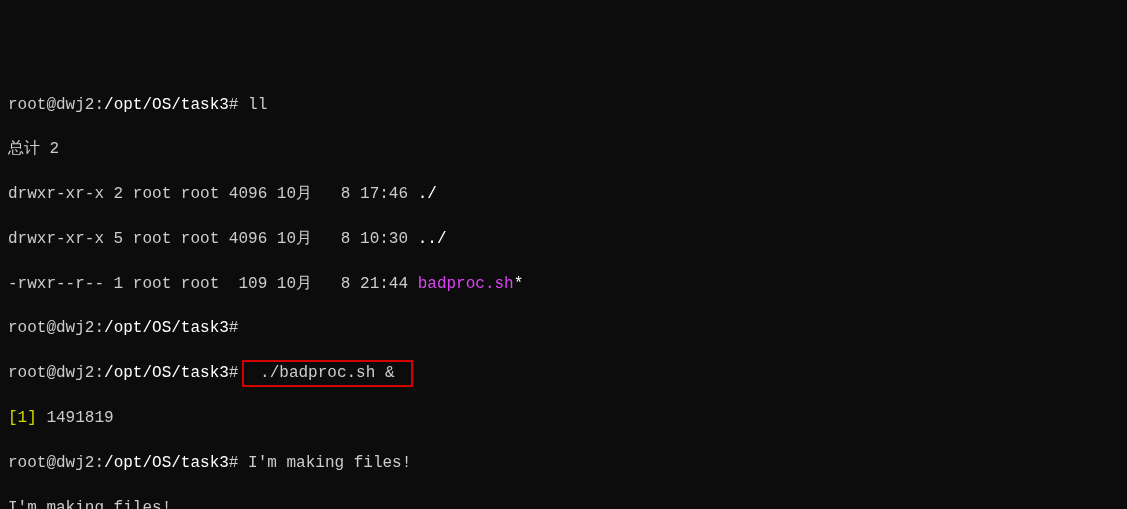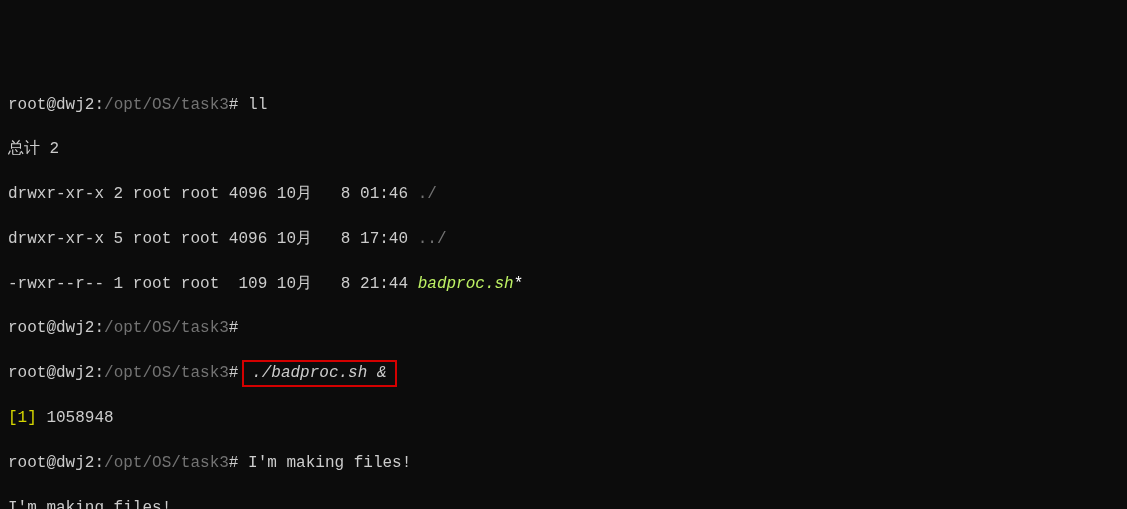--- a/index.html
+++ b/index.html
@@ -9,45 +9,44 @@
       font-family: "Consolas", "Courier New", monospace;
       font-size: 16px;
       line-height: 1.4;
       padding: 4px 8px;
       width: 1127px;
       height: 509px;
       white-space: pre;
       overflow: hidden;
     }
     .yellow { color: #d7d700; }
-    .cyan { color: #737373; }
-    .green { color: #bef264; font-style: italic; }
+    .cyan { color: #ffffff; }
+    .green { color: #d946ef; }
     .white { color: #ffffff; }
     .redbox {
       border: 2px solid #d40000;
-      padding: 0 8px;
+      padding: 0 16px;
       margin: -2px -6px;
       display: inline-block;
-      font-style: italic;
     }
     .line { display: block; }
   </style>
 </head>
 <body>
 
 
 
 <span class="line"><span><span>root@dwj2</span><span>:</span></span><span class="cyan">/opt/OS/task3</span><span>#</span> <span>ll</span></span>
 <span class="line">总计 2</span>
-<span class="line"><span>drwxr-xr-x 2 root root 4096 10月   8 01:46 </span><span class="cyan">./</span></span>
-<span class="line"><span>drwxr-xr-x 5 root root 4096 10月   8 17:40 </span><span class="cyan">../</span></span>
+<span class="line"><span>drwxr-xr-x 2 root root 4096 10月   8 17:46 </span><span class="cyan">./</span></span>
+<span class="line"><span>drwxr-xr-x 5 root root 4096 10月   8 10:30 </span><span class="cyan">../</span></span>
 <span class="line"><span>-rwxr--r-- 1 root root  109 10月   8 21:44 </span><span class="green">badproc.sh</span><span class="white">*</span></span>
 <span class="line"><span>root@dwj2</span><span>:</span><span class="cyan">/opt/OS/task3</span><span>#</span></span>
 <span class="line"><span>root@dwj2</span><span>:</span><span class="cyan">/opt/OS/task3</span><span>#</span> <span class="redbox"><span>./badproc.sh &amp;</span></span></span>
-<span class="line"><span class="yellow">[1]</span><span> 1058948</span></span>
+<span class="line"><span class="yellow">[1]</span><span> 1491819</span></span>
 <span class="line"><span>root@dwj2</span><span>:</span><span class="cyan">/opt/OS/task3</span><span>#</span> <span>I'm making files!</span></span>
 <span class="line">I'm making files!</span>
 
 
 
 
 
 
 
 

